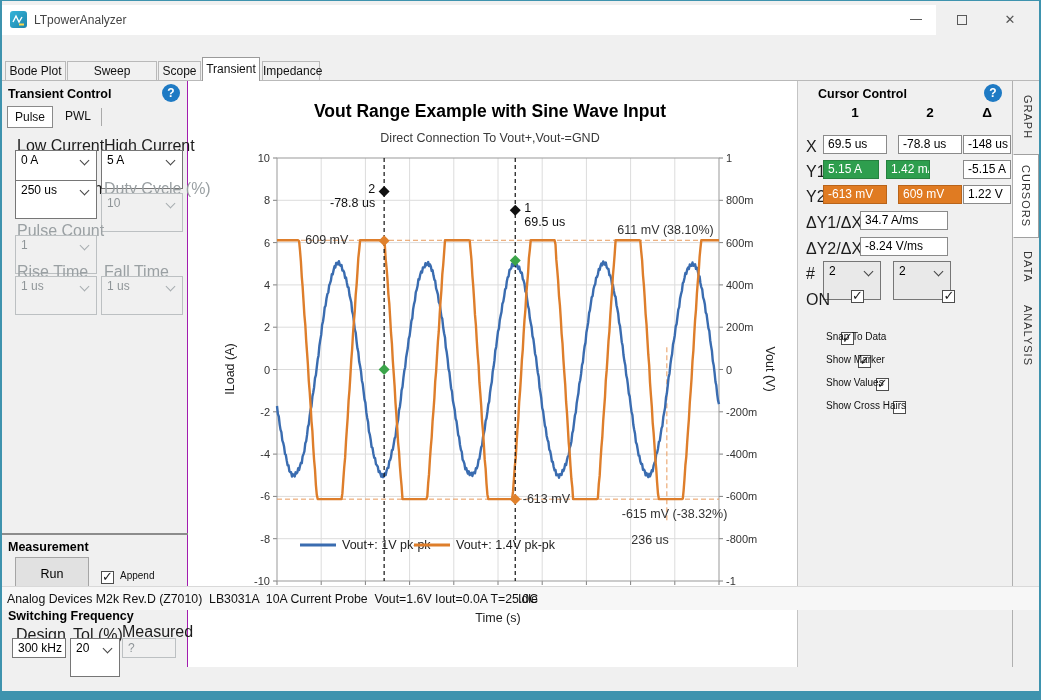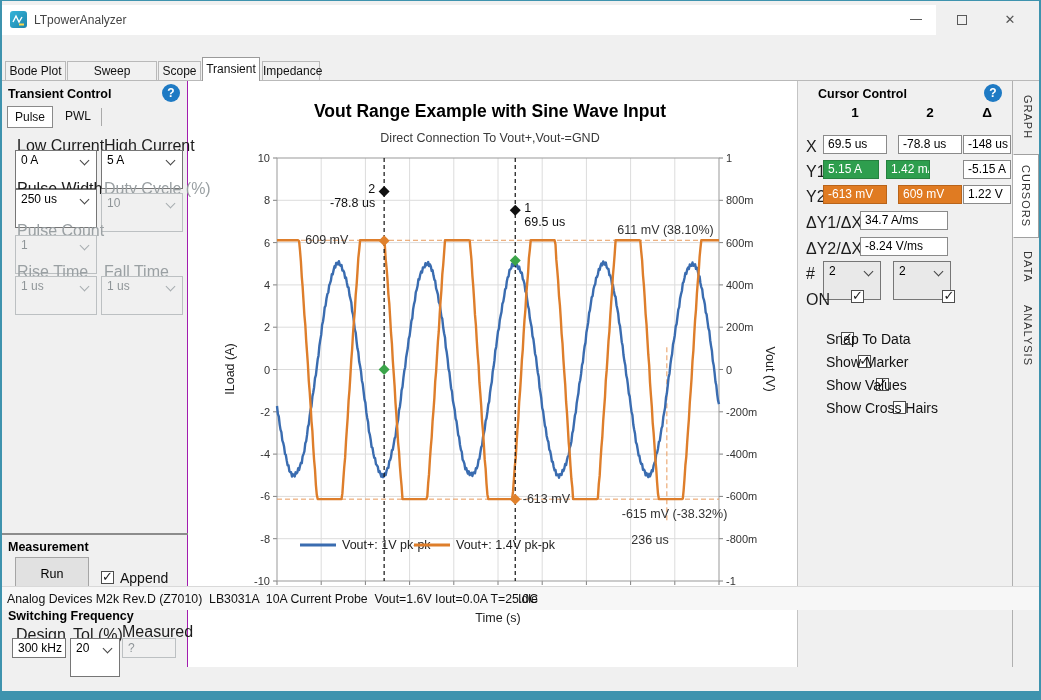--- a/index.html
+++ b/index.html
@@ -51,21 +51,21 @@
   .subtab{font-size:12px;color:#111;text-align:center;}
   #subtab-pulse{left:5px;top:25px;width:46px;height:22px;background:#fff;border:1px solid #8a8a8a;line-height:20px;}
   #subtab-pwl{left:56px;top:27px;width:40px;height:18px;line-height:17px;}
   .vsep{width:1px;height:18px;background:#aaa;top:27px;}
   
   .valbox{height:19px;border:1px solid #8a8a8a;background:#fff;font-size:12px;color:#000;
           line-height:17px;padding-left:4px;white-space:nowrap;overflow:hidden;}
   .valbox.green{background:#2e9e4e;border-color:#26813f;color:#fff;}
   .valbox.orange{background:#e07b22;border-color:#b9641a;color:#fff;}
   .colhead{font-weight:bold;font-size:13.5px;color:#000;text-align:center;}
-  .optlabel{font-size:14px;color:#111;}
+  .optlabel{font-size:10px;color:#111;}
   
   .vtab{left:2px;width:25px;writing-mode:vertical-rl;font-size:11px;letter-spacing:1px;color:#333;
         text-align:center;line-height:25px;}
   .vtab.active{left:0;width:26px;background:#fff;border:1px solid #a0a0a0;border-left:1px solid #fff;z-index:3;}
   
   #statusbar{left:0;top:586px;width:1037px;height:24px;background:#f7f7f7;border-top:1px solid #d9d9d9;}
   #statusbar{top:585px;}
   .statustext{font-size:12.3px;color:#111;white-space:pre;}
   
   svg text{fill:#333;}
@@ -120,21 +120,21 @@
     <div id="subtab-pwl" class="abs subtab">PWL</div>
     <div class="abs vsep" style="left:99px;"></div>
 
     <span class="abs lab" style="left:15px;top:56px;">Low Current</span>
     <span class="abs lab" style="left:102px;top:56px;">High Current</span>
     <div class="abs combo" style="left:13px;top:69px;width:82px;">0 A</div>
     <div class="abs combo" style="left:99px;top:69px;width:82px;">5 A</div>
 
     <span class="abs lab" style="left:15px;top:99px;">Pulse Width</span>
     <span class="abs lab dis" style="left:102px;top:99px;">Duty Cycle (%)</span>
-    <div class="abs combo" style="left:13px;top:108px;width:82px;">250 us</div>
+    <div class="abs combo" style="left:13px;top:99px;width:82px;">250 us</div>
     <div class="abs combo dis" style="left:99px;top:112px;width:82px;">10</div>
 
     <span class="abs lab dis" style="left:15px;top:141px;">Pulse Count</span>
     <div class="abs combo dis" style="left:13px;top:154px;width:82px;">1</div>
 
     <span class="abs lab dis" style="left:15px;top:182px;">Rise Time</span>
     <span class="abs lab dis" style="left:102px;top:182px;">Fall Time</span>
     <div class="abs combo dis" style="left:13px;top:195px;width:82px;">1 us</div>
     <div class="abs combo dis" style="left:99px;top:195px;width:82px;">1 us</div>
 

